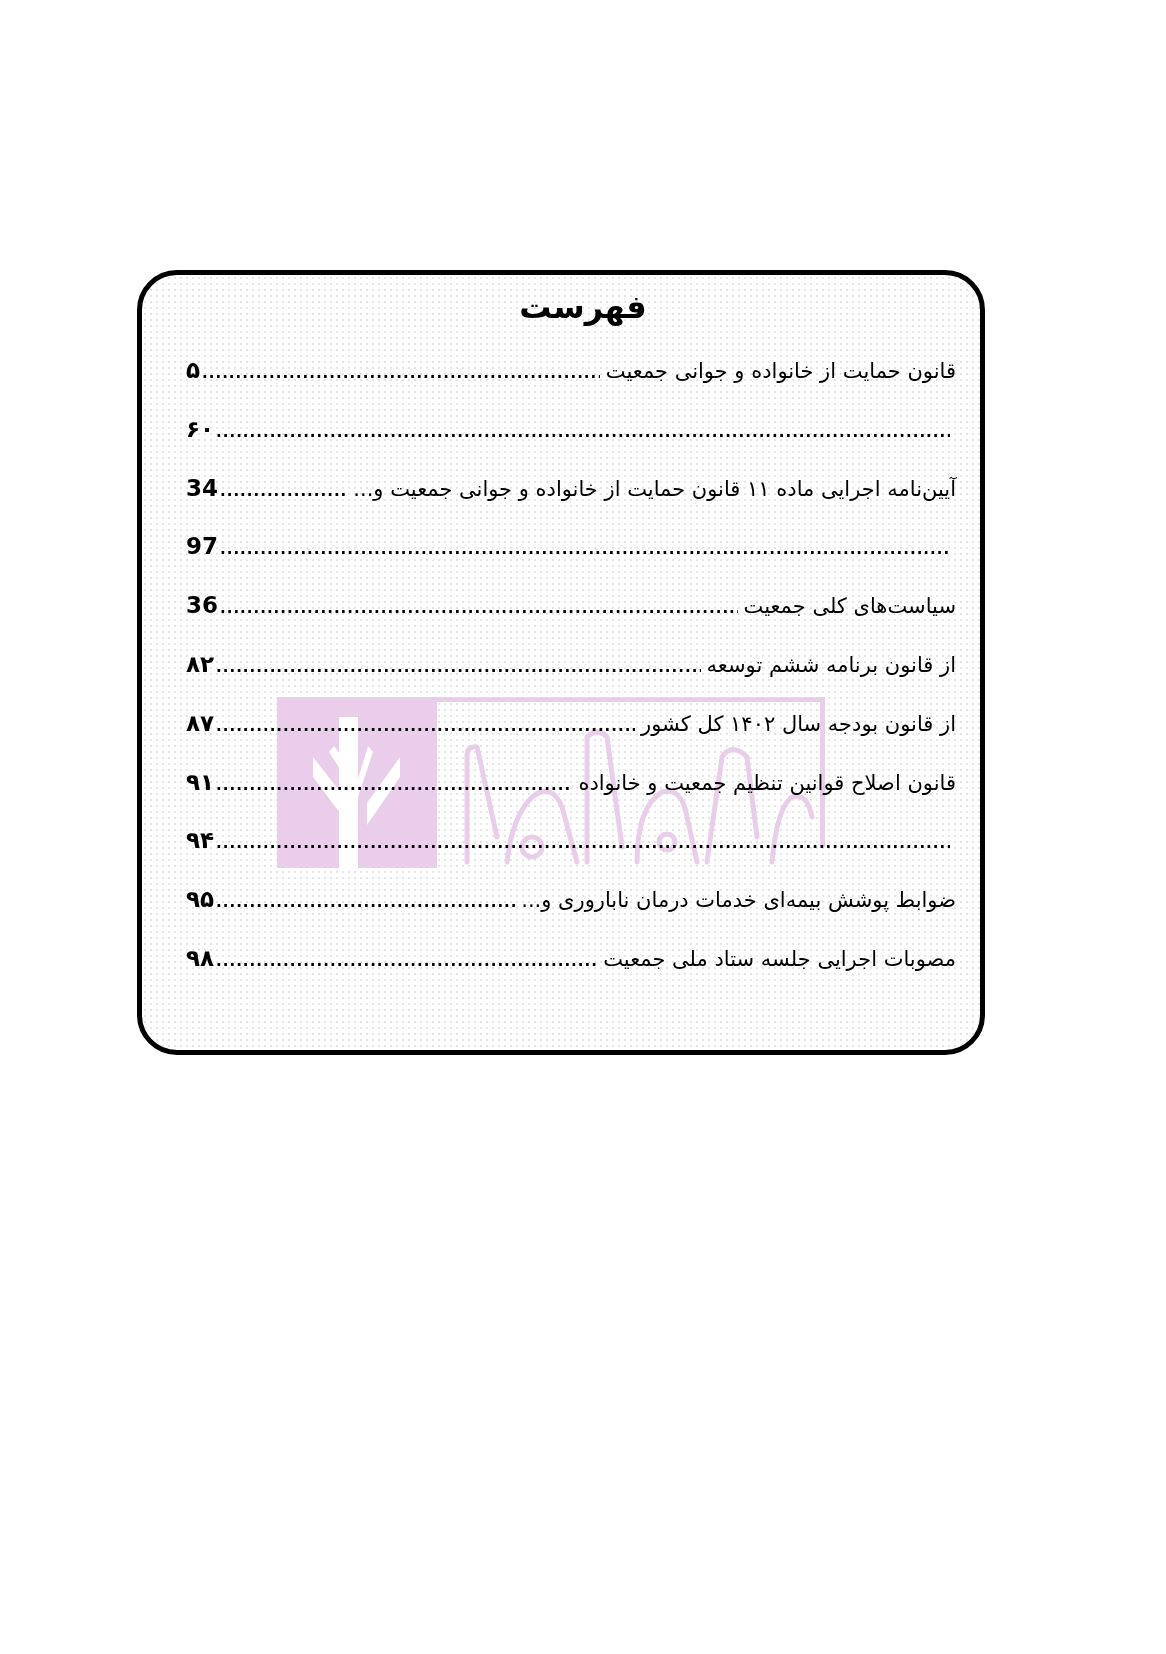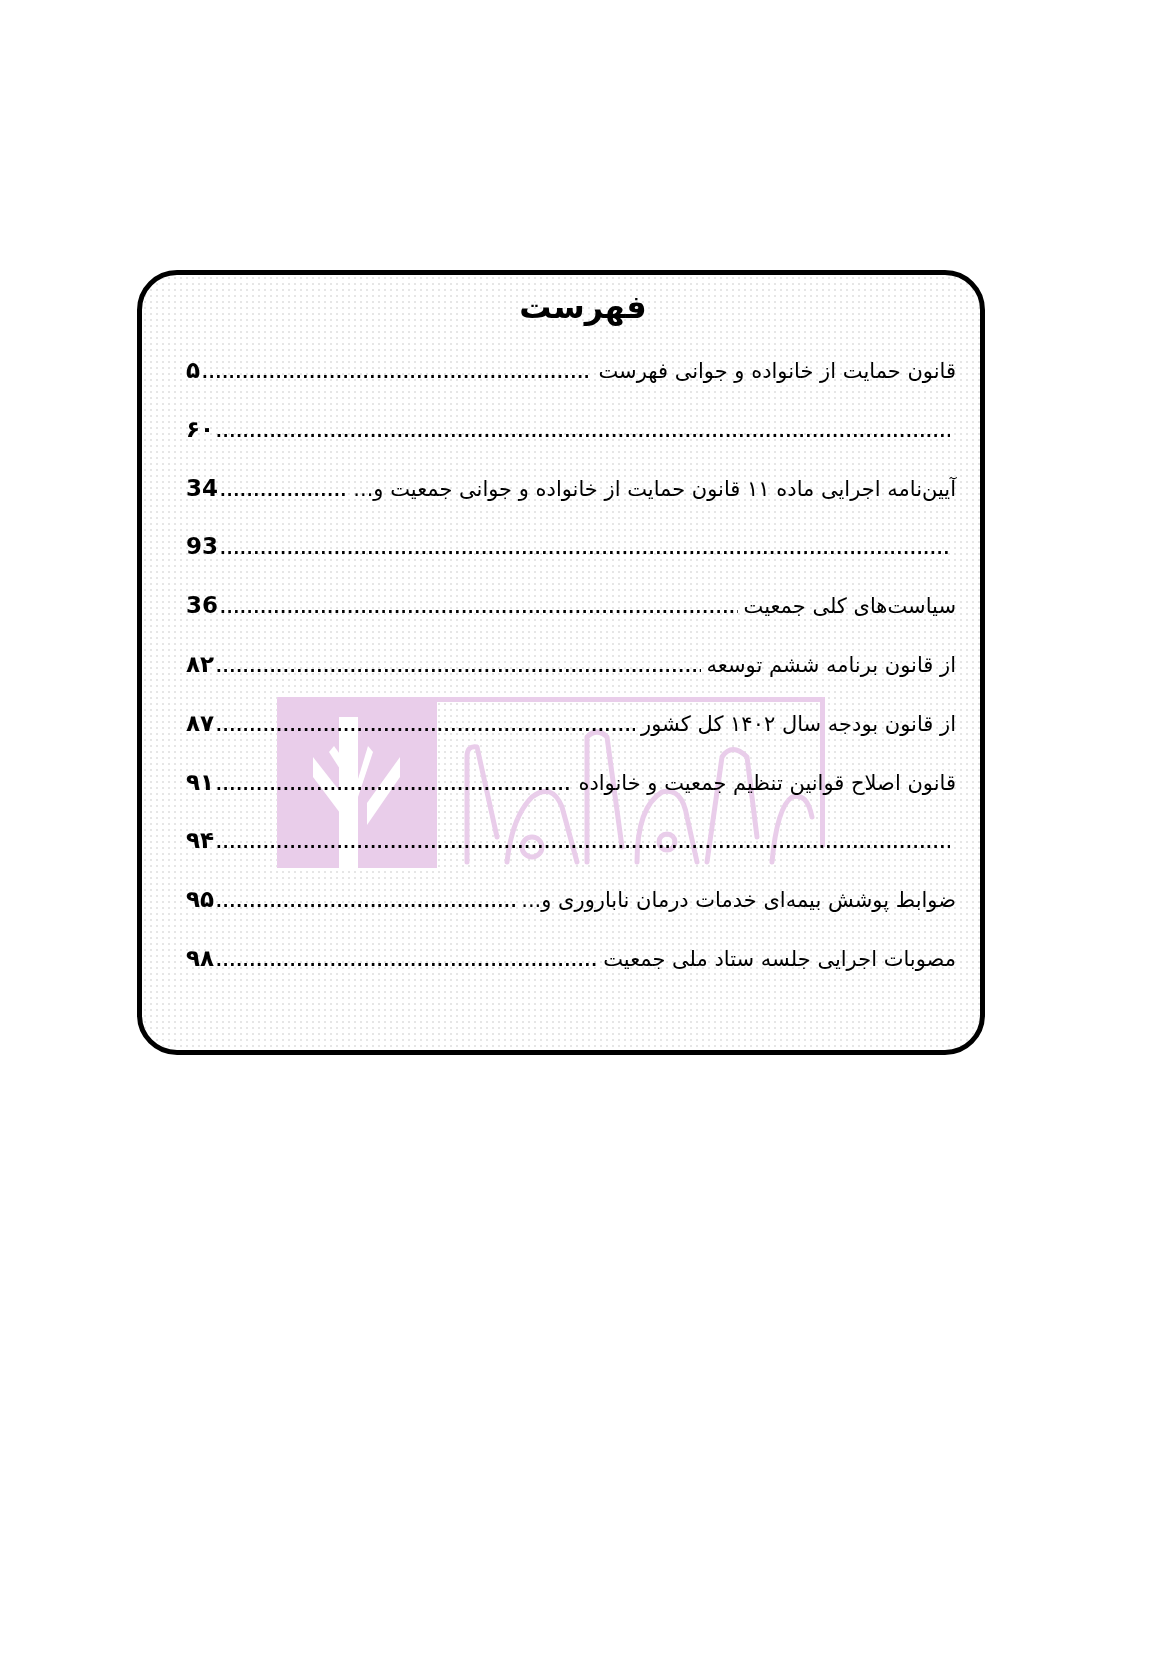--- a/index.html
+++ b/index.html
@@ -139,36 +139,36 @@
       <path d="M430,165 L445,60 Q455,45 470,60 L480,140"></path>
       <path d="M495,165 Q500,110 515,100 Q530,95 535,120"></path>
     </g>
   </svg>
 </div>
 
 <div class="toc-title">فهرست</div>
 
 <div class="toc-list">
   <div class="toc-row">
-    <span class="toc-label">قانون حمایت از خانواده و جوانی فهرست</span>
+    <span class="toc-label">قانون حمایت از خانواده و جوانی جمعیت</span>
     <span class="toc-dots">....................................................................................................................................................................</span>
     <span class="toc-page">۵</span>
   </div>
   <div class="toc-row">
     <span class="toc-dots">....................................................................................................................................................................</span>
     <span class="toc-page">۶۰</span>
   </div>
   <div class="toc-row">
     <span class="toc-label">آیین‌نامه اجرایی ماده ۱۱ قانون حمایت از خانواده و  جوانی جمعیت  و...</span>
     <span class="toc-dots">....................................................................................................................................................................</span>
     <span class="toc-page">34</span>
   </div>
   <div class="toc-row">
     <span class="toc-dots">....................................................................................................................................................................</span>
-    <span class="toc-page">93</span>
+    <span class="toc-page">97</span>
   </div>
   <div class="toc-row">
     <span class="toc-label">سیاست‌های کلی جمعیت</span>
     <span class="toc-dots">....................................................................................................................................................................</span>
     <span class="toc-page">36</span>
   </div>
   <div class="toc-row">
     <span class="toc-label">از قانون برنامه ششم توسعه</span>
     <span class="toc-dots">....................................................................................................................................................................</span>
     <span class="toc-page">۸۲</span>

